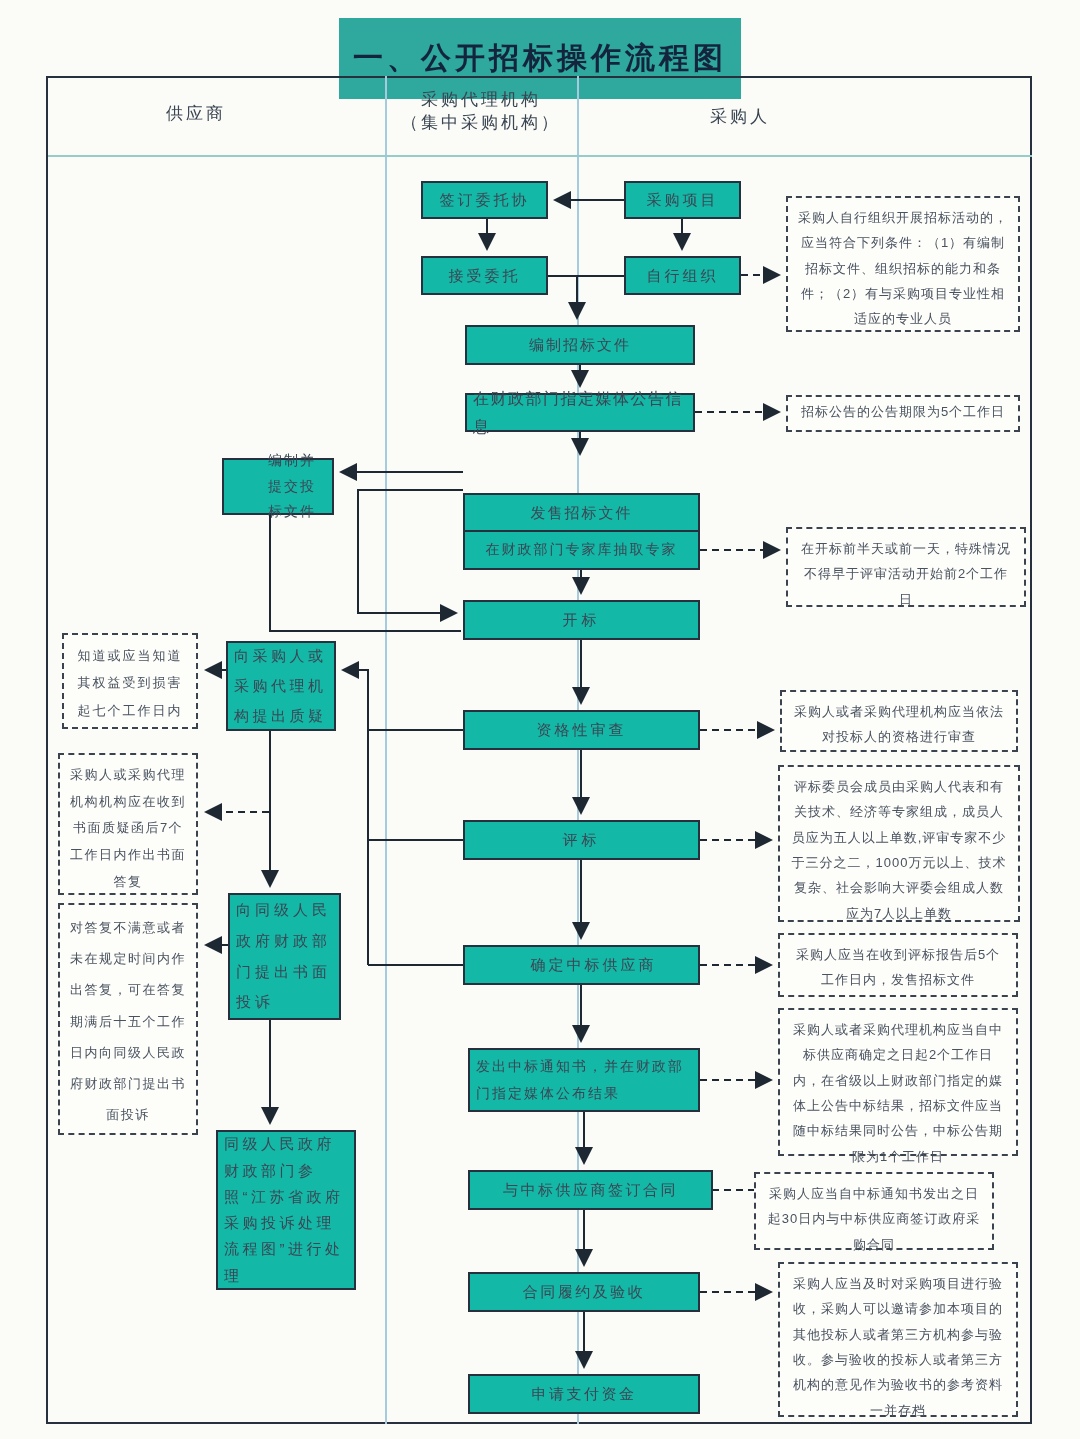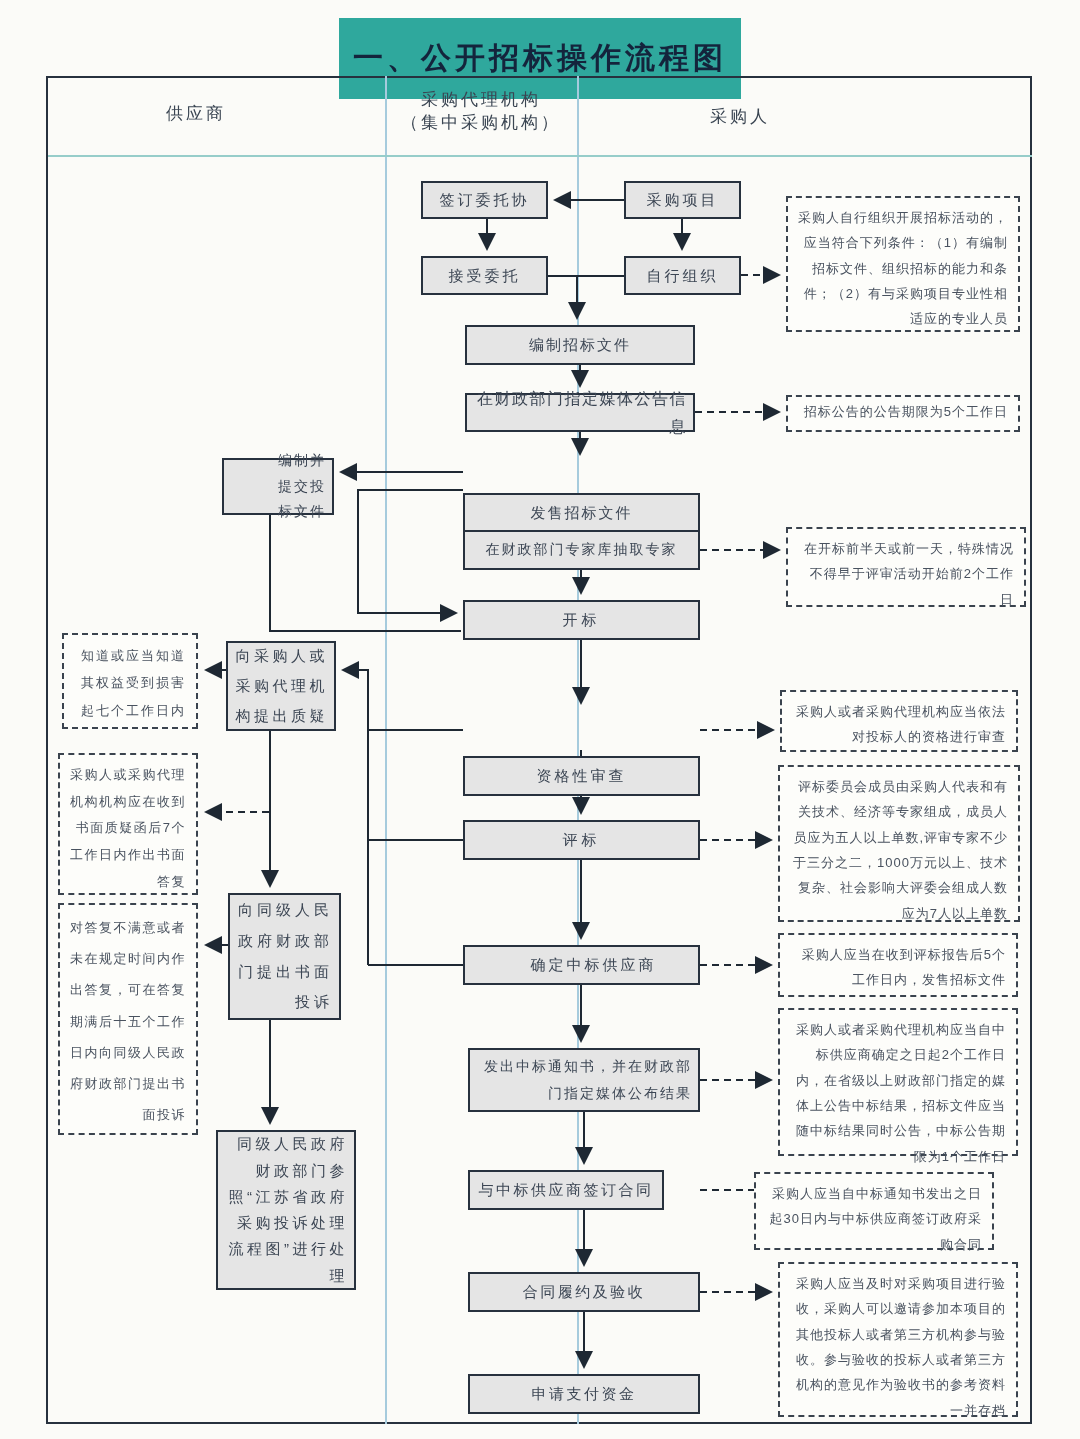--- a/index.html
+++ b/index.html
@@ -7,25 +7,25 @@
         font-family:"Liberation Sans","DejaVu Sans",sans-serif;color:#3c4654;}
   .title-row{position:absolute;left:0;top:18px;width:1080px;text-align:center;}
   .title-hl{display:inline-block;padding:20px 14px;font-size:30px;font-weight:bold;
             letter-spacing:4px;color:#14243c;background:#2fa89d;}
   .frame{position:absolute;left:46px;top:76px;width:986px;height:1348px;
          border:2px solid #27313e;box-sizing:border-box;z-index:0;}
   .vdiv{position:absolute;top:76px;width:2px;height:1348px;background:#a6cbdd;z-index:1;}
   .hdiv{position:absolute;left:48px;top:155px;width:984px;height:2px;background:#96cdca;z-index:1;}
   .colhead{position:absolute;z-index:3;text-align:center;font-size:17px;letter-spacing:3px;color:#3a4552;}
   svg.wires{position:absolute;left:0;top:0;z-index:2;pointer-events:none;}
-  .nbox{position:absolute;z-index:4;background:#e5e5e5;border:2px solid #27313e;box-sizing:border-box;
-        display:flex;align-items:center;justify-content:center;text-align:right;
+  .nbox{position:absolute;z-index:4;background:#14b8a6;border:2px solid #27313e;box-sizing:border-box;
+        display:flex;align-items:center;justify-content:center;text-align:left;
         font-size:15px;letter-spacing:2px;line-height:1.7;color:#3c4654;padding:2px 6px;}
   .dbox{position:absolute;z-index:4;background:#fdfdfa;border:2px dashed #3a434e;box-sizing:border-box;
-        font-size:13px;line-height:1.95;letter-spacing:1px;color:#49525f;padding:7px 10px;text-align:right;}
+        font-size:13px;line-height:1.95;letter-spacing:1px;color:#49525f;padding:7px 10px;text-align:center;}
 </style>
 </head>
 <body>
 
 <div class="page">
 
   <div class="title-row">
     <span class="title-hl">一、公开招标操作流程图</span>
   </div>
 
@@ -94,27 +94,27 @@
   <div class="nbox" style="left:624px;top:181px;width:117px;height:38px;letter-spacing:3px;">采购项目</div>
   <div class="nbox" style="left:421px;top:256px;width:127px;height:39px;letter-spacing:3px;">接受委托</div>
   <div class="nbox" style="left:624px;top:256px;width:117px;height:39px;letter-spacing:3px;">自行组织</div>
   <div class="nbox" style="left:465px;top:325px;width:230px;height:40px;">编制招标文件</div>
   <div class="nbox" style="left:465px;top:393px;width:230px;height:39px;font-size:16px;letter-spacing:1.5px;">在财政部门指定媒体公告信息</div>
   <div class="nbox" style="left:463px;top:461px;width:237px;height:39px;margin-top:32px;">发售招标文件</div>
   <div class="nbox" style="left:222px;top:458px;width:112px;height:57px;font-size:14px;line-height:1.85;padding-left:44px;">编制并提交投标文件</div>
   <div class="nbox" style="left:463px;top:530px;width:237px;height:40px;font-size:14px;letter-spacing:2px;">在财政部门专家库抽取专家</div>
   <div class="nbox" style="left:463px;top:600px;width:237px;height:40px;letter-spacing:4px;">开标</div>
   <div class="nbox" style="left:226px;top:641px;width:110px;height:90px;letter-spacing:3.5px;line-height:2;">向采购人或采购代理机构提出质疑</div>
-  <div class="nbox" style="left:463px;top:710px;width:237px;height:40px;letter-spacing:3px;margin-top:46px;">资格性审查</div>
+  <div class="nbox" style="left:463px;top:710px;width:237px;height:40px;letter-spacing:3px;">资格性审查</div>
   <div class="nbox" style="left:463px;top:820px;width:237px;height:40px;letter-spacing:4px;">评标</div>
   <div class="nbox" style="left:228px;top:893px;width:113px;height:127px;letter-spacing:4px;line-height:2.05;">向同级人民政府财政部门提出书面投诉</div>
   <div class="nbox" style="left:463px;top:945px;width:237px;height:40px;letter-spacing:3px;padding-left:30px;">确定中标供应商</div>
   <div class="nbox" style="left:216px;top:1130px;width:140px;height:160px;font-size:15px;letter-spacing:3.5px;line-height:1.75;">同级人民政府财政部门参照“江苏省政府采购投诉处理流程图”进行处理</div>
   <div class="nbox" style="left:468px;top:1048px;width:232px;height:64px;font-size:14px;letter-spacing:2px;line-height:1.9;">发出中标通知书，并在财政部门指定媒体公布结果</div>
-  <div class="nbox" style="left:468px;top:1170px;width:196px;height:40px;letter-spacing:2.5px;">与中标供应商签订合同</div>
+  <div class="nbox" style="left:468px;top:1170px;width:245px;height:40px;letter-spacing:2.5px;">与中标供应商签订合同</div>
   <div class="nbox" style="left:468px;top:1272px;width:232px;height:40px;letter-spacing:2.5px;">合同履约及验收</div>
   <div class="nbox" style="left:468px;top:1374px;width:232px;height:40px;letter-spacing:2.5px;">申请支付资金</div>
 
   <div class="dbox" style="left:786px;top:196px;width:234px;height:136px;">采购人自行组织开展招标活动的，应当符合下列条件：（1）有编制招标文件、组织招标的能力和条件；（2）有与采购项目专业性相适应的专业人员</div>
   <div class="dbox" style="left:786px;top:395px;width:234px;height:37px;padding:5px 10px;line-height:1.6;">招标公告的公告期限为5个工作日</div>
   <div class="dbox" style="left:786px;top:527px;width:240px;height:80px;">在开标前半天或前一天，特殊情况不得早于评审活动开始前2个工作日</div>
   <div class="dbox" style="left:62px;top:633px;width:136px;height:96px;line-height:2.1;letter-spacing:2px;">知道或应当知道其权益受到损害起七个工作日内</div>
   <div class="dbox" style="left:780px;top:690px;width:238px;height:62px;">采购人或者采购代理机构应当依法对投标人的资格进行审查</div>
   <div class="dbox" style="left:58px;top:753px;width:140px;height:142px;line-height:2.05;letter-spacing:1.5px;">采购人或采购代理机构机构应在收到书面质疑函后7个工作日内作出书面答复</div>
   <div class="dbox" style="left:778px;top:765px;width:242px;height:157px;">评标委员会成员由采购人代表和有关技术、经济等专家组成，成员人员应为五人以上单数,评审专家不少于三分之二，1000万元以上、技术复杂、社会影响大评委会组成人数应为7人以上单数</div>

